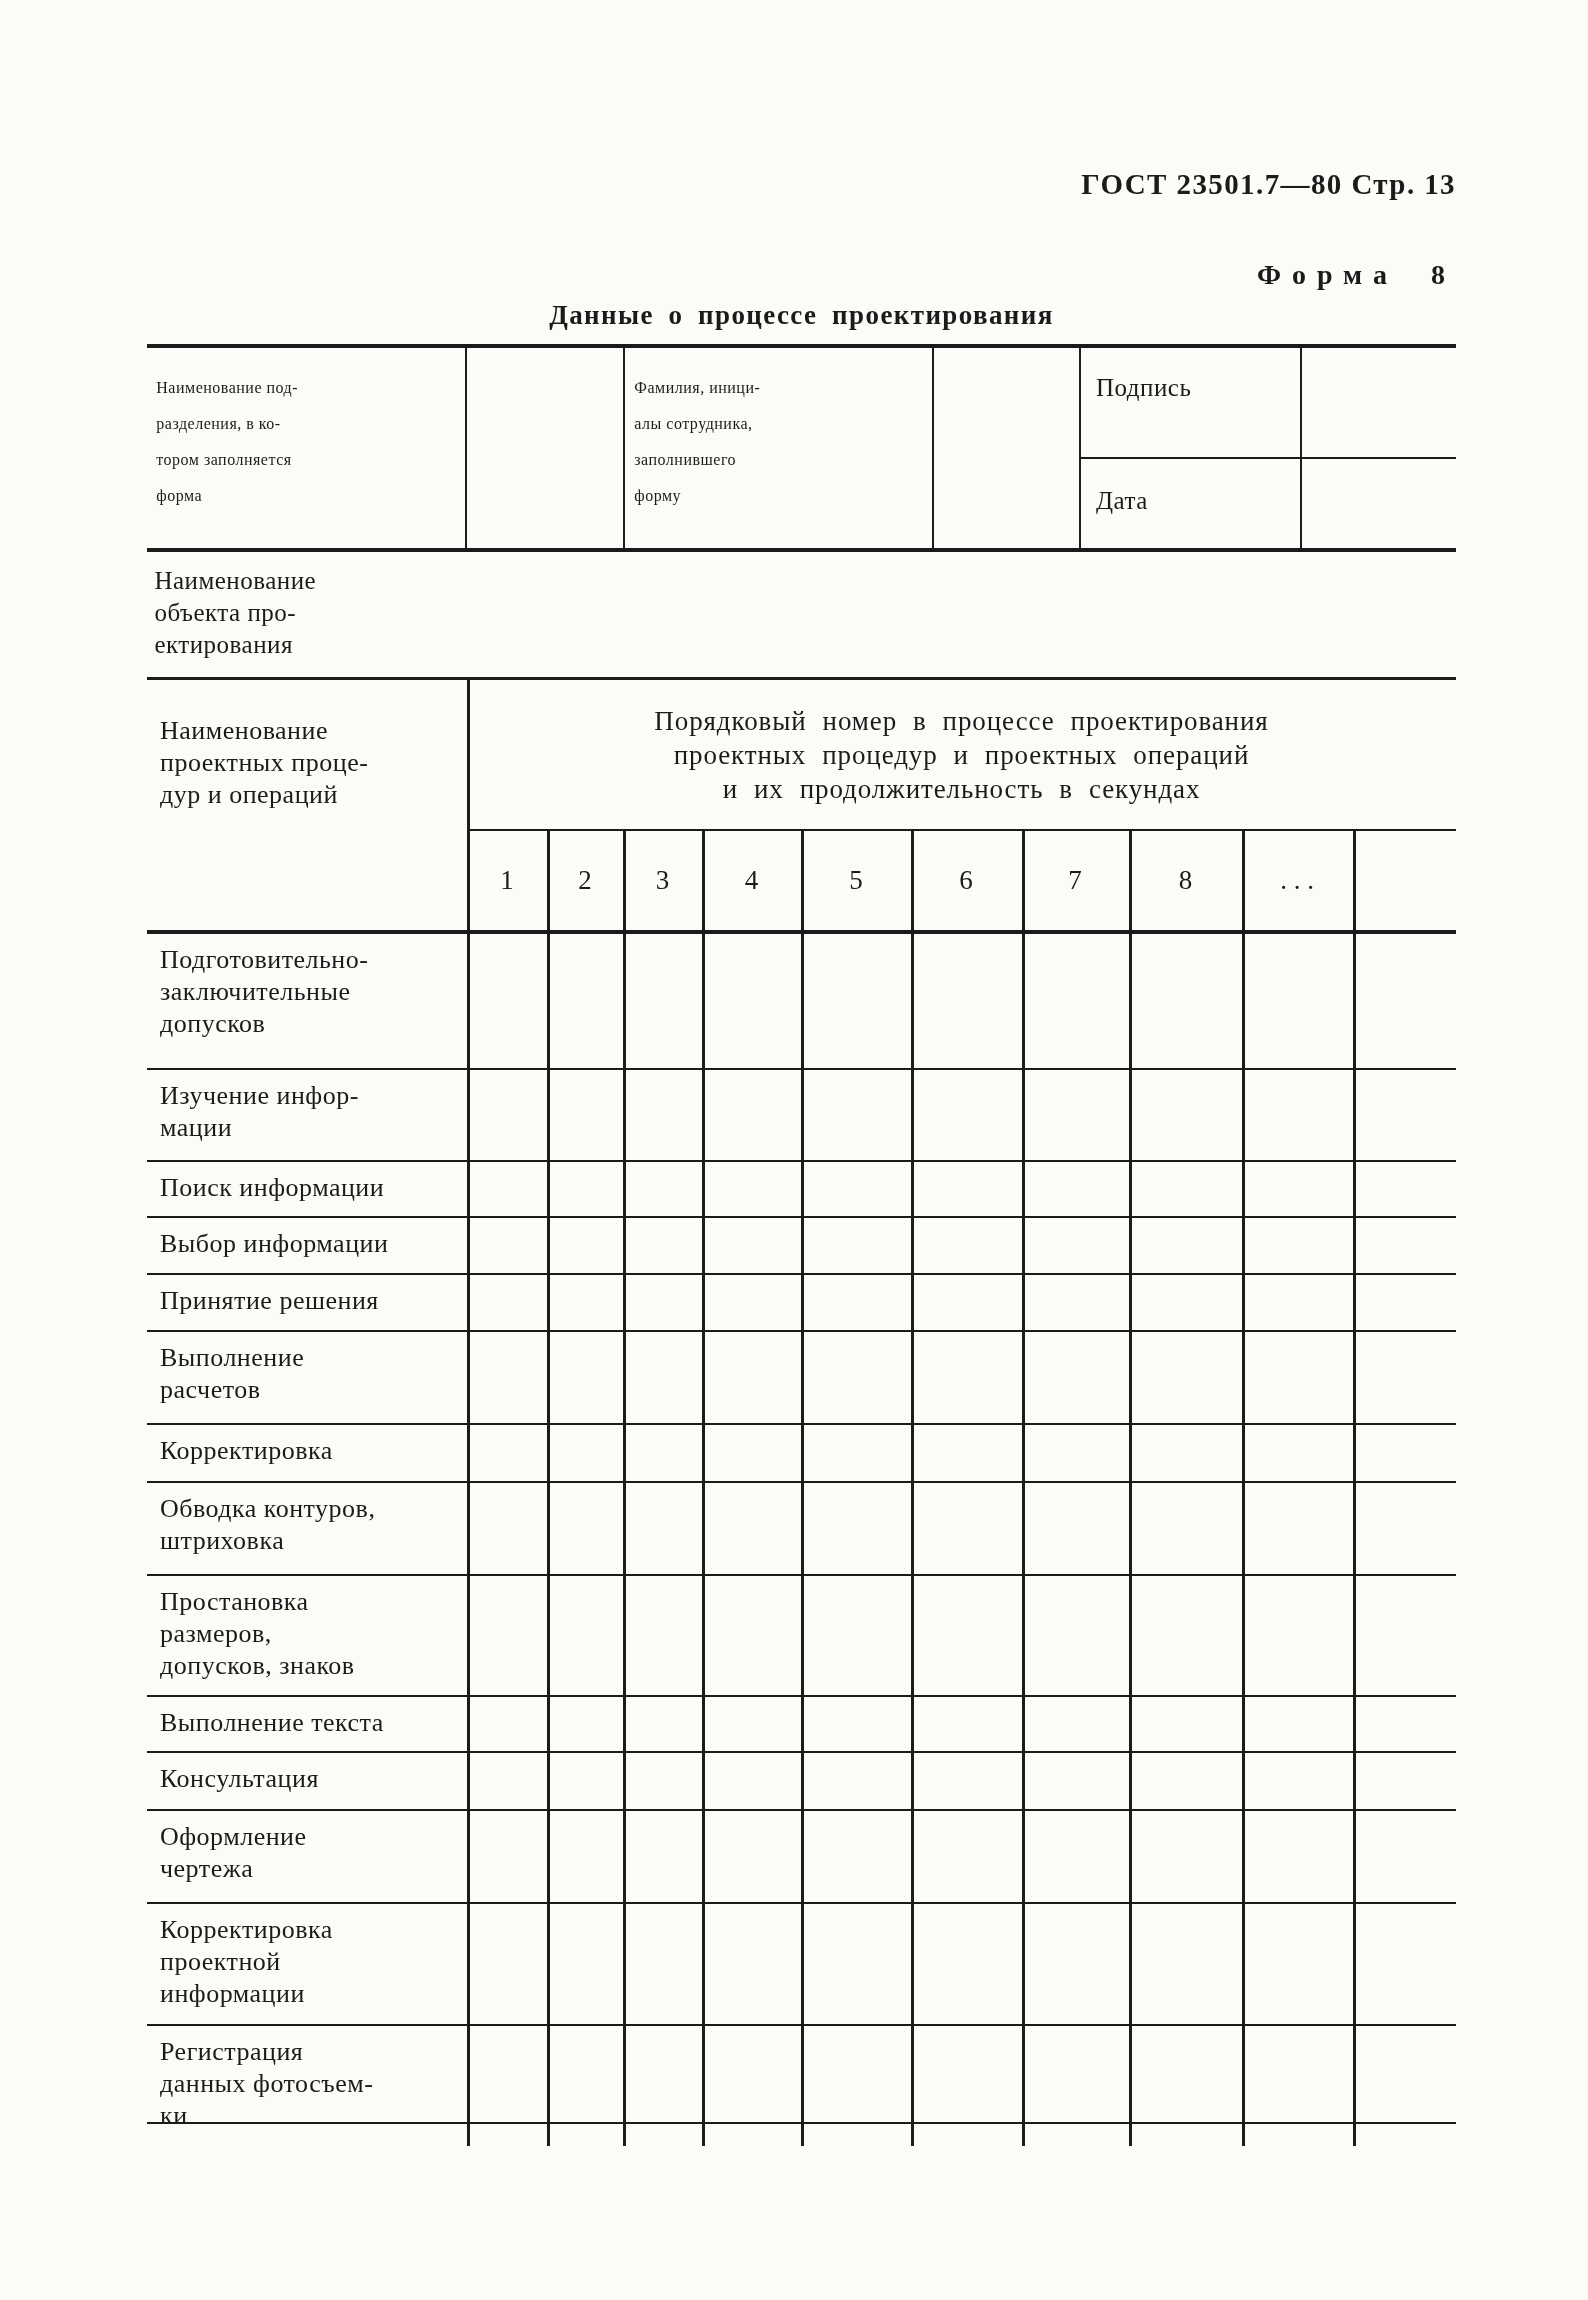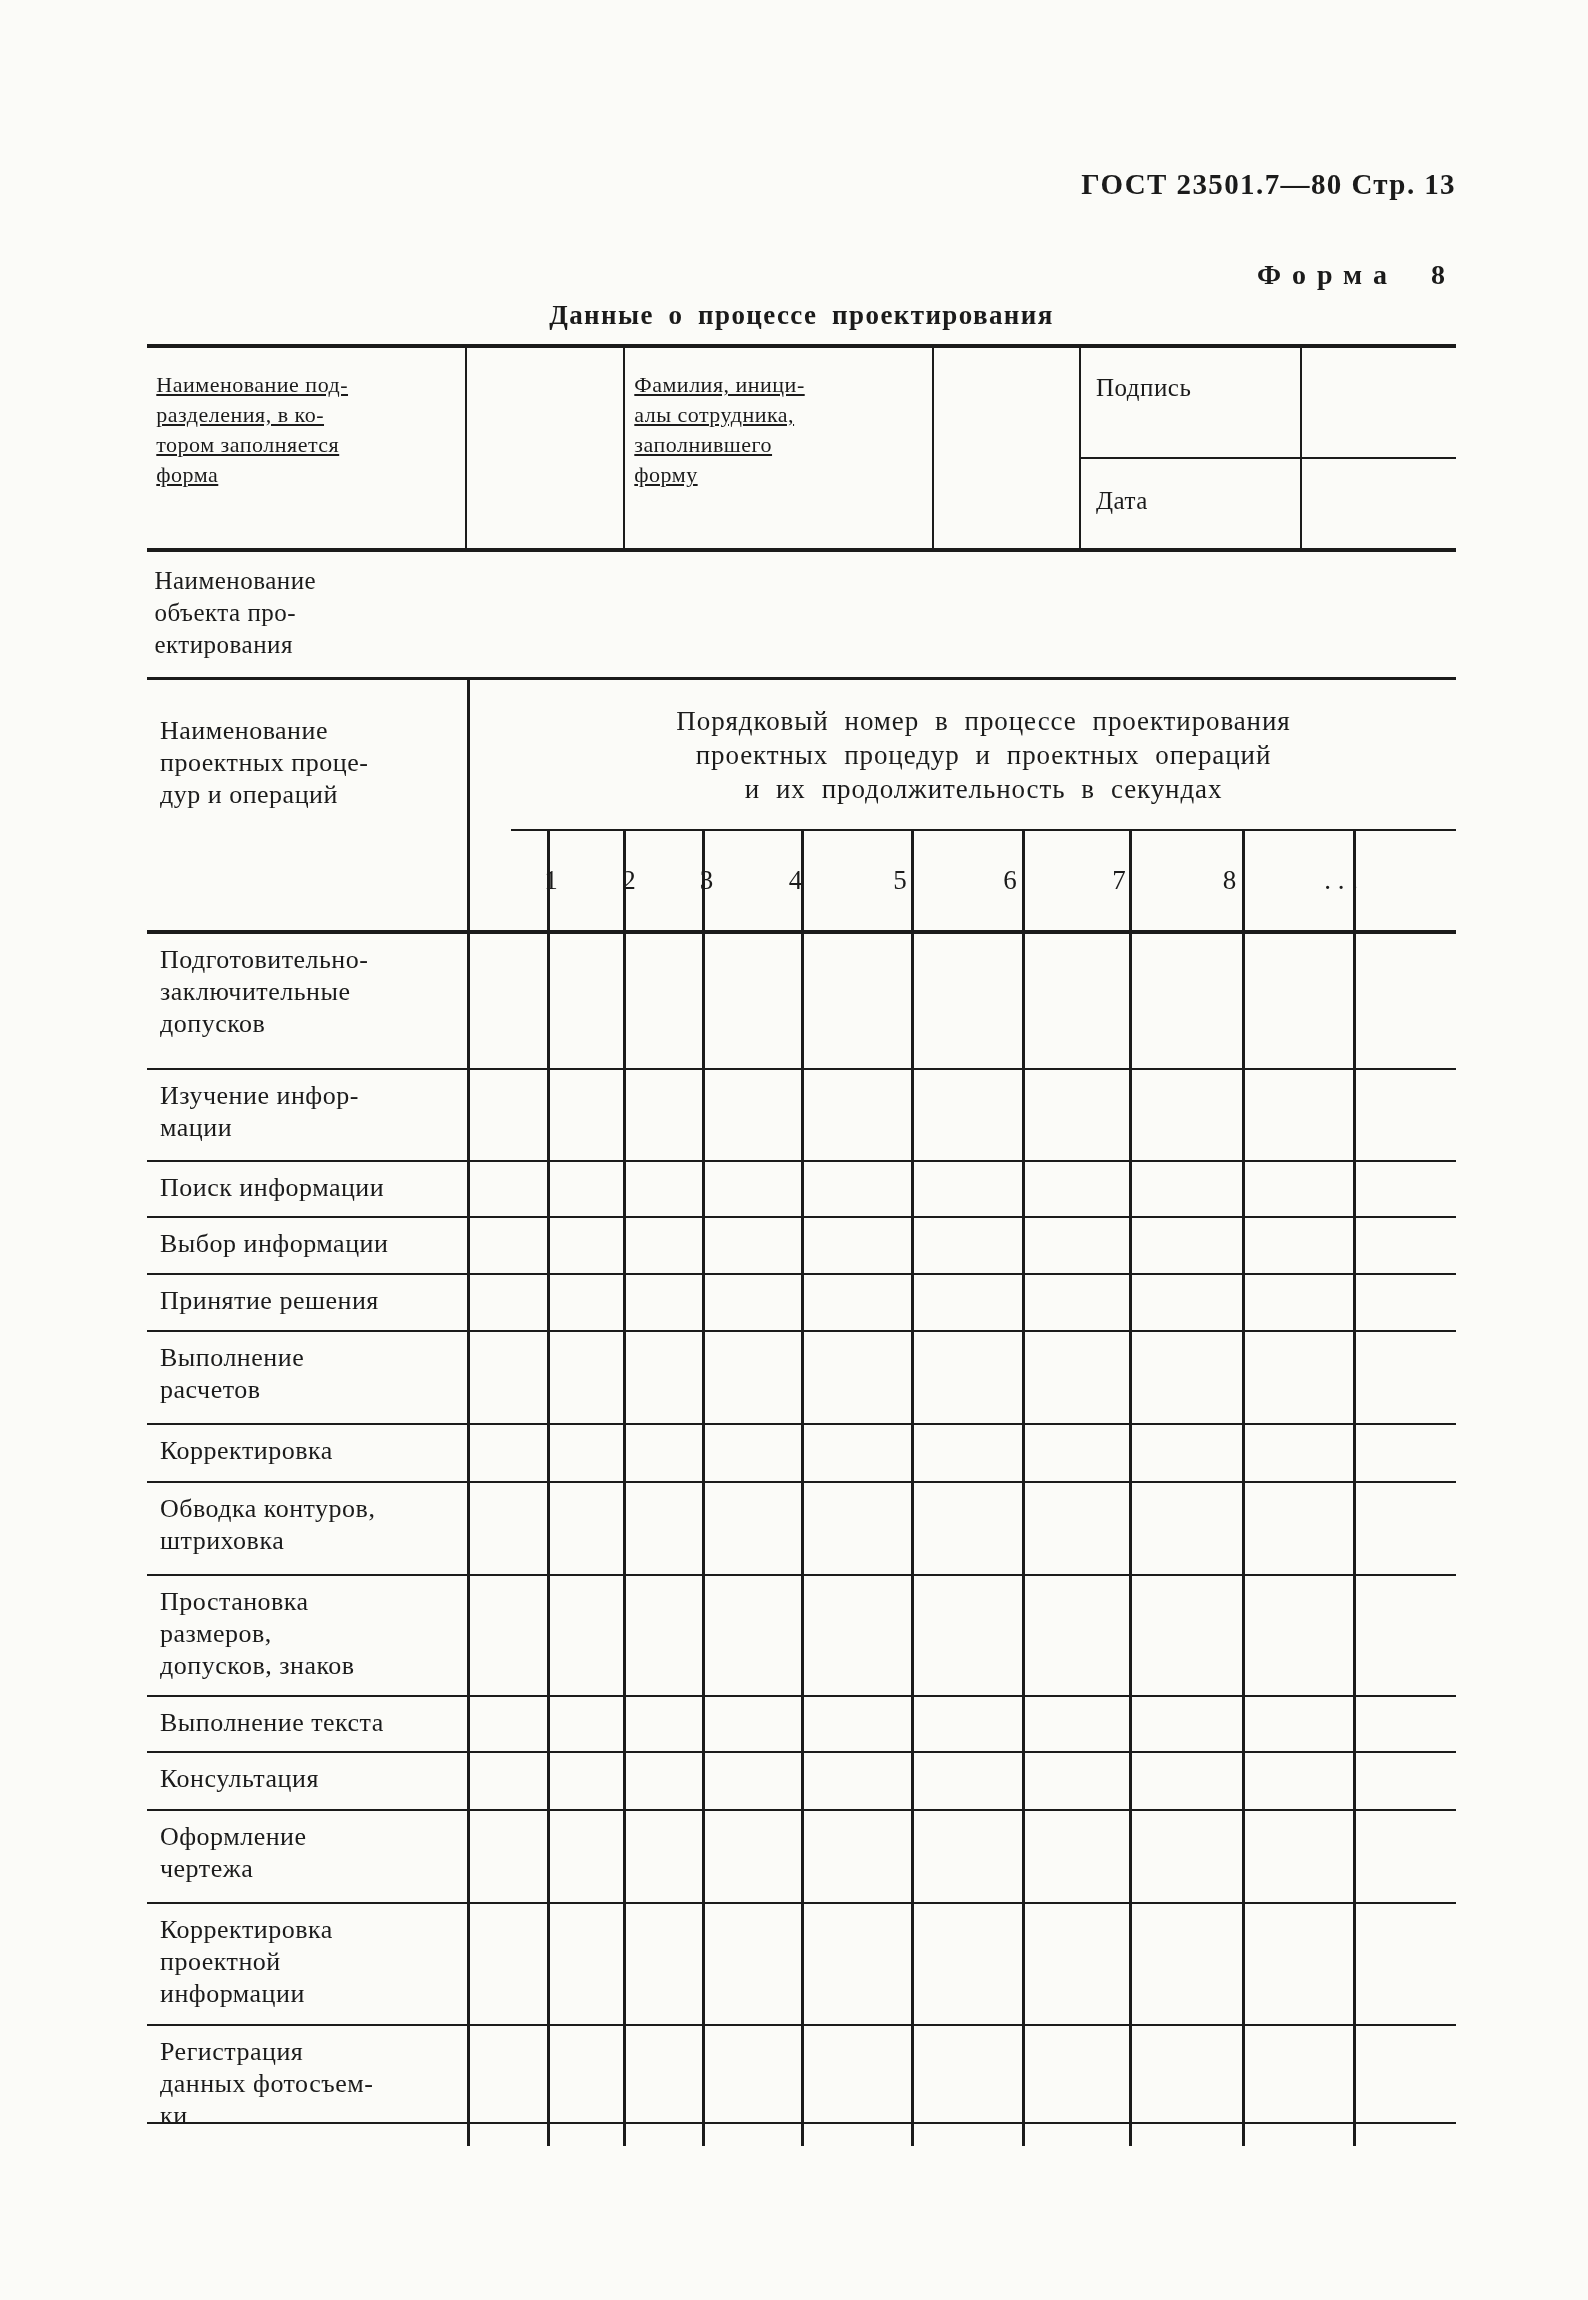--- a/index.html
+++ b/index.html
@@ -36,23 +36,22 @@
     position:absolute; top:344px; left:0; width:1309px; height:208px;
     border-top:4.6px solid #1b1b1b; border-bottom:4.6px solid #1b1b1b;
     display:flex;
   }
   .tt-cell { height:100%; border-right:2.8px solid #1b1b1b; }
   .tt-cell.last { border-right:none; }
   .c1 { width:320px; } .c2 { width:158px; } .c3 { width:309px; }
   .c4 { width:147px; } .c5 { width:221px; } .c6 { width:154px; }
   .tt-text {
     padding:22px 3.7px 0 9.3px;
-    font-size:22px; line-height:30px; letter-spacing:0.5px;
+    font-size:16px; line-height:36px; letter-spacing:0.5px;
     white-space:pre-line;
-    text-decoration:underline;
   }
   .tt-half.top  { height:111px; border-bottom:2.8px solid #1b1b1b; padding:26px 0 0 15px; font-size:25px; letter-spacing:0.5px; }
   .tt-half.bottom { padding:28px 0 0 15px; font-size:25px; letter-spacing:0.5px; }
   .tt-rule { height:111px; border-bottom:2.8px solid #1b1b1b; }
 
   
   .object-section {
     position:absolute; top:552px; left:0; width:1309px; height:128px;
     border-bottom:3.7px solid #1b1b1b;
   }
@@ -64,21 +63,21 @@
 
   
   .main-table { position:absolute; top:680px; left:0; width:1309px; height:1466px; }
   .mt-header { display:flex; height:254px; border-bottom:4.6px solid #1b1b1b; }
   .mt-left {
     width:320px; flex:none;
     padding:35px 0 0 13px;
     font-size:26px; line-height:32px; letter-spacing:0.5px;
     white-space:pre-line;
   }
-  .mt-right { width:989px; flex:none;padding-left:44px; }
+  .mt-right { width:989px; flex:none; }
   .mt-span {
     height:151px; border-bottom:2.8px solid #1b1b1b;
     text-align:center; padding-top:24px;
     font-size:27px; line-height:34px; letter-spacing:0.9px; word-spacing:8.3px;
     white-space:pre-line;
   }
   .mt-numbers { height:98px; display:flex; }
   .num-cell {
     display:flex; align-items:center; justify-content:center;
     font-size:27px; flex:none;

